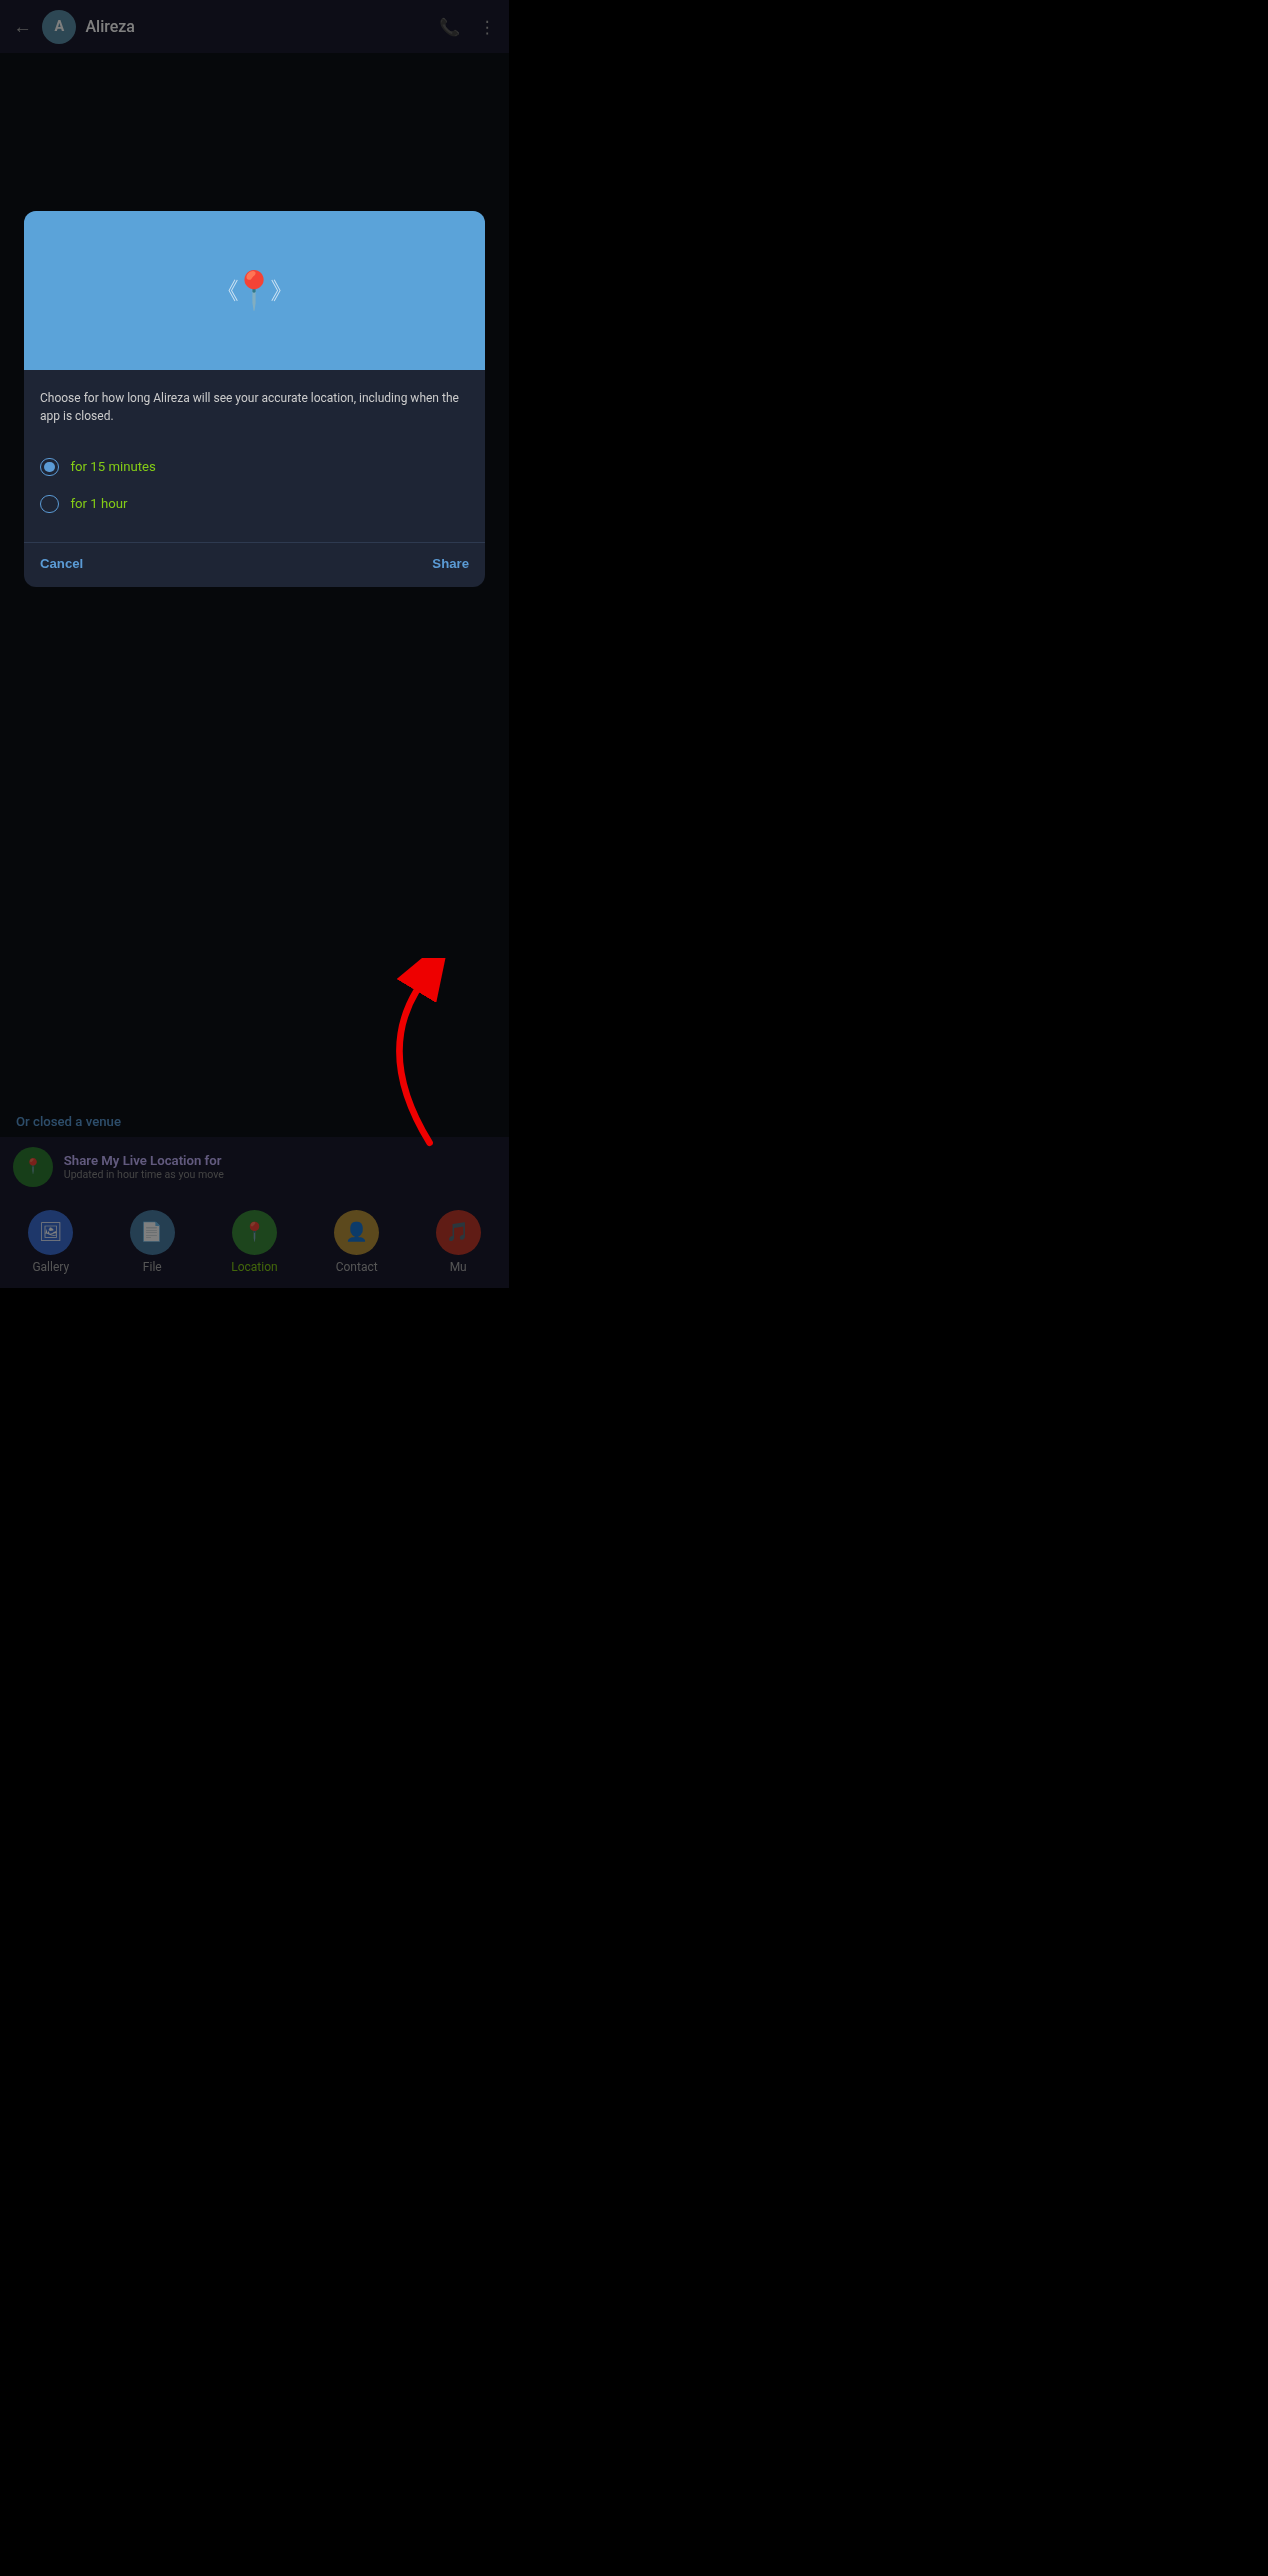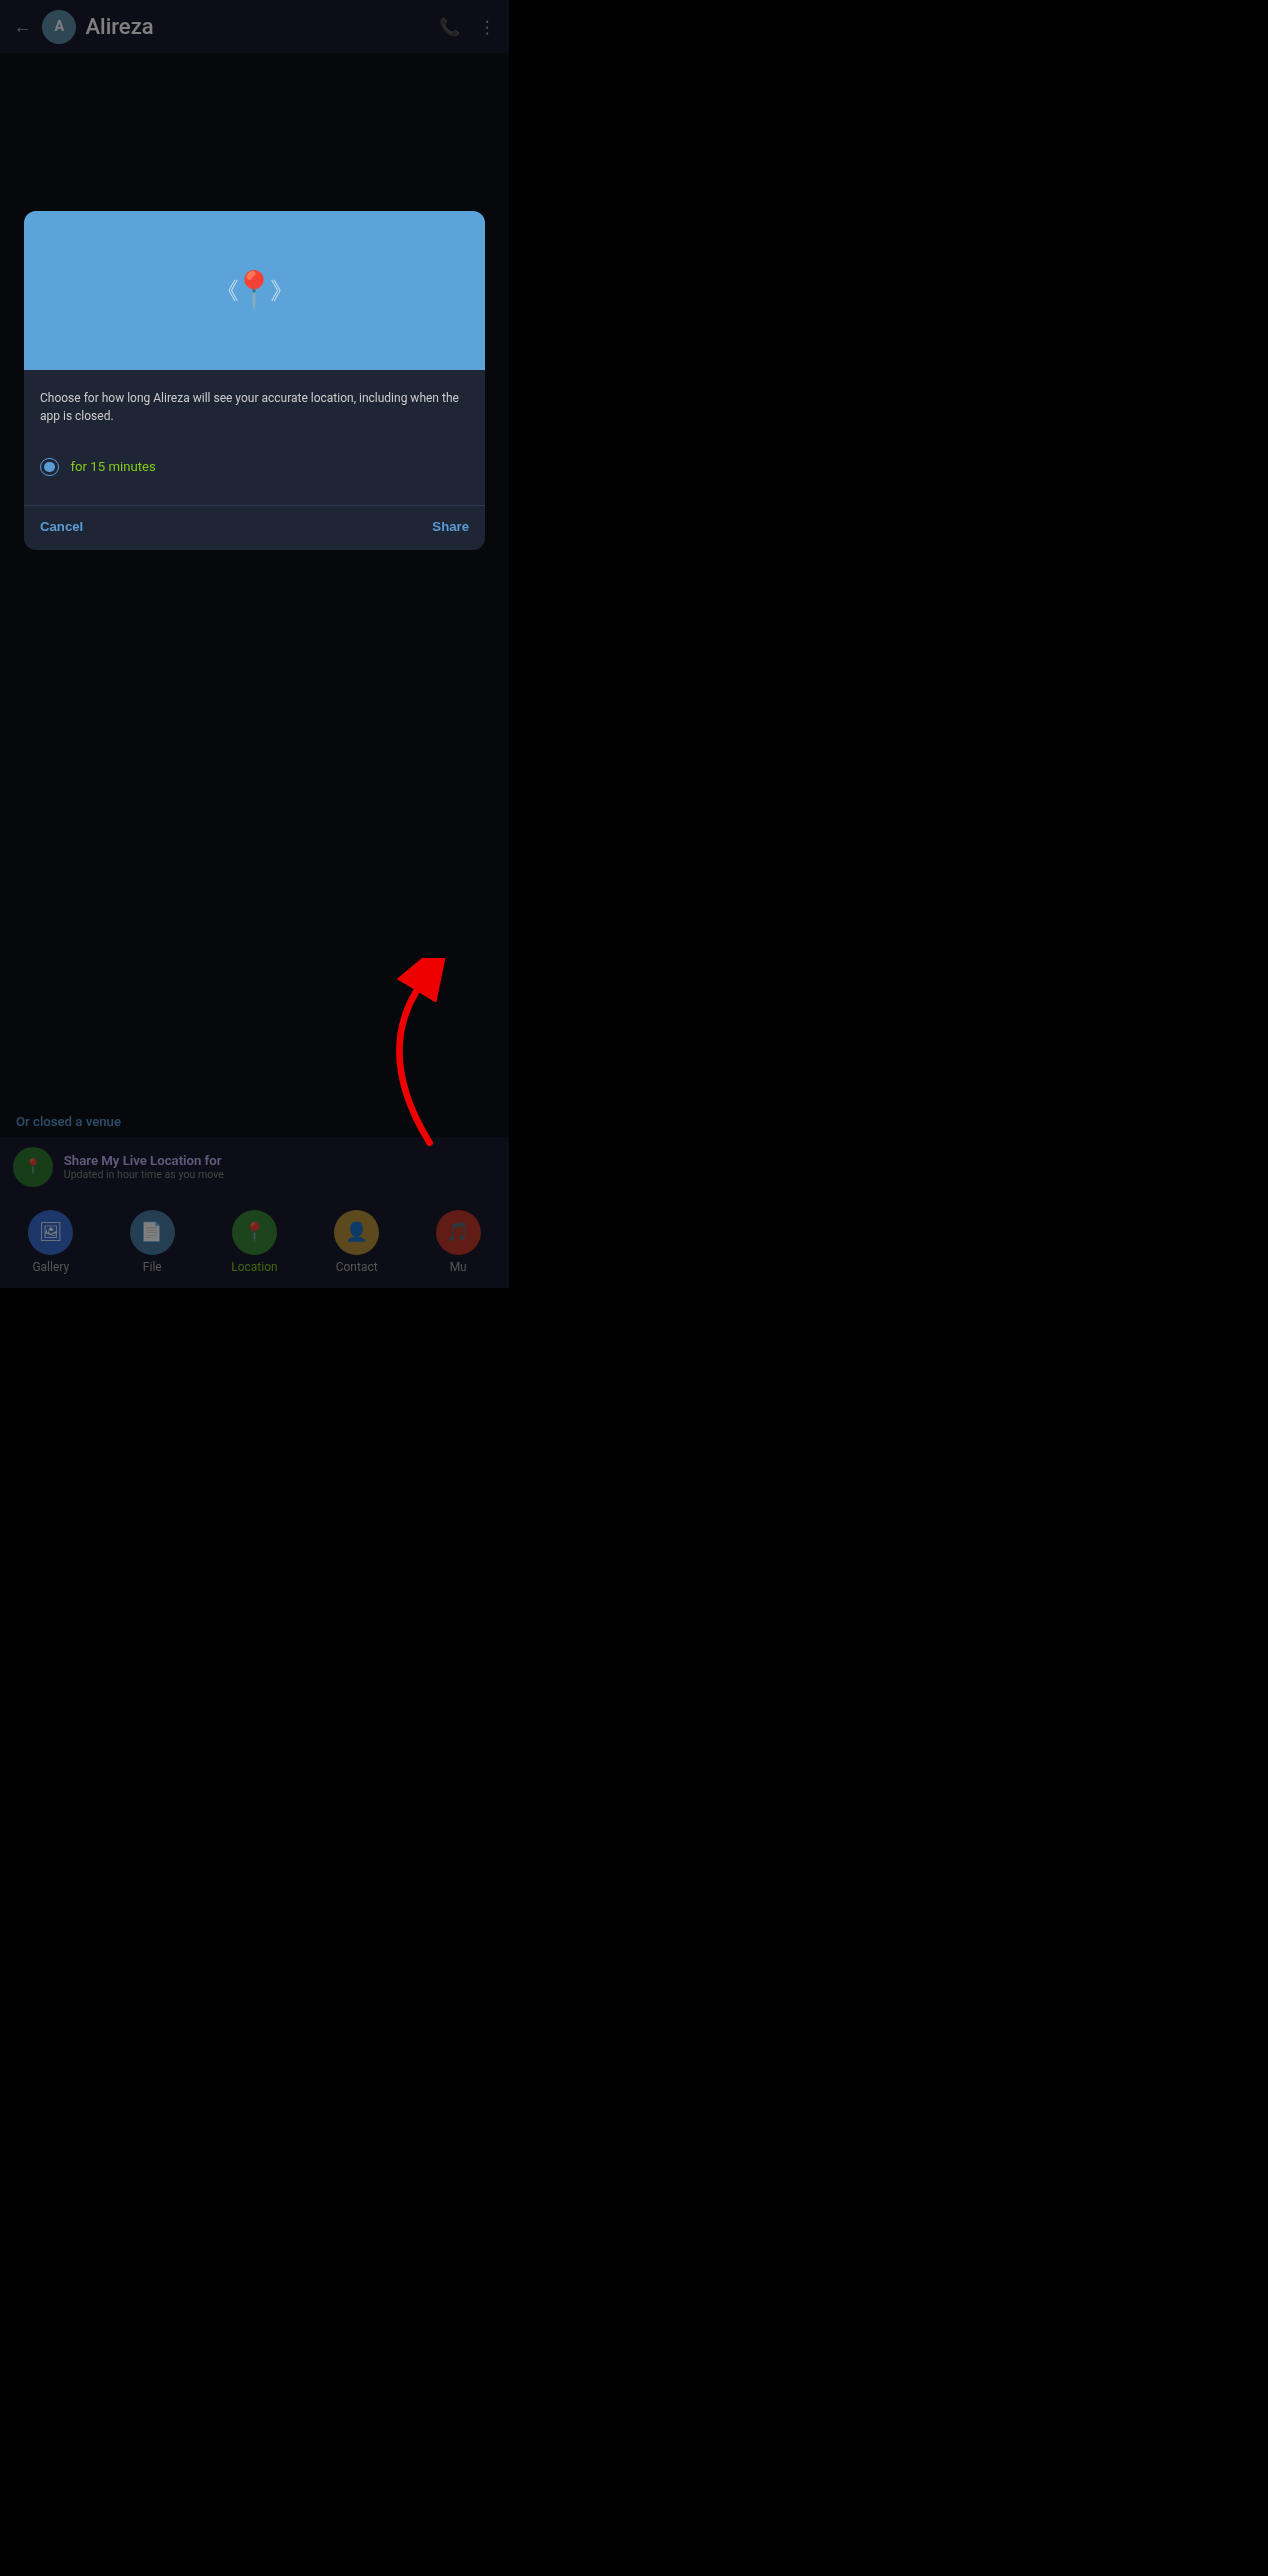--- a/index.html
+++ b/index.html
@@ -34,21 +34,21 @@
       border-radius: 50%;
       background: #5b8fa8;
       display: flex; align-items: center; justify-content: center;
       color: #fff;
       font-size: 14.5px;
       font-weight: bold;
       margin-right: 9.2px;
     }
     .contact-name {
       color: #fff;
-      font-size: 22px;
+      font-size: 16px;
       font-weight: 500;
       flex: 1;
     }
     .top-icons {
       display: flex; gap: 18.5px; align-items: center;
     }
     .top-icon {
       color: #aaa;
       font-size: 17px;
       cursor: pointer;
@@ -318,20 +318,24 @@
   <div class="dialog-body">
     <p class="dialog-desc">Choose for how long Alireza will see your accurate location, including when the app is closed.</p>
 
     <div class="radio-option">
       <div class="radio-outer">
         <div class="radio-inner"></div>
       </div>
       <span class="radio-label">for 15 minutes</span>
     </div>
 
+    <div class="radio-option">
+      <div class="radio-outer"></div>
+      <span class="radio-label">for 1 hour</span>
+    </div>
 
   </div>
 
   <div class="dialog-buttons">
     <button class="btn-cancel">Cancel</button>
     <button class="btn-share">Share</button>
   </div>
 </div>
 
 <svg class="red-arrow" viewBox="0 0 200 300" xmlns="http://www.w3.org/2000/svg">

